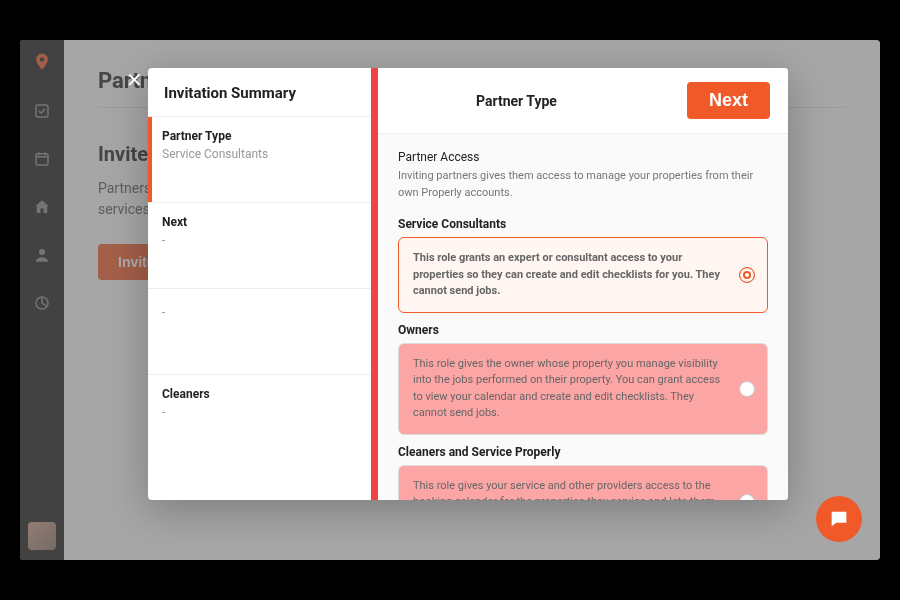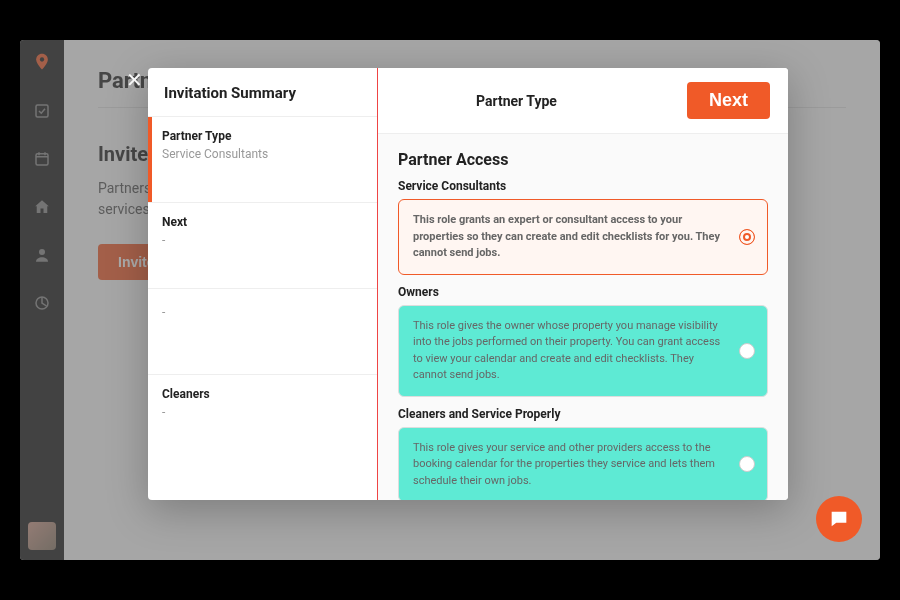--- a/index.html
+++ b/index.html
@@ -12,35 +12,35 @@
   .avatar { width: 28px; height: 28px; border-radius: 4px; background: linear-gradient(135deg,#c98,#876); position: absolute; bottom: 10px; left: 8px; }
   .page { position: absolute; left: 44px; right: 0; top: 0; bottom: 0; padding: 28px 34px; }
   .page h1 { font-size: 22px; font-weight: 700; color: #222; }
   .page hr { margin-top: 14px; border: none; border-top: 1px solid #ddd; }
   .subhead { font-size: 20px; font-weight: 700; margin-top: 34px; color: #222; }
   .bodytext { font-size: 14px; color: #555; margin-top: 12px; max-width: 420px; line-height: 1.5; }
   .invite-btn { margin-top: 24px; background: #f05a28; color: #fff; border: none; padding: 10px 20px; border-radius: 4px; font-size: 14px; font-weight: 600; }
   .overlay { position: absolute; inset: 0; background: rgba(100,100,100,0.55); }
   .modal { position: absolute; left: 128px; top: 28px; width: 640px; height: 432px; background: #fff; border-radius: 4px; box-shadow: 0 10px 40px rgba(0,0,0,0.25); display: flex; overflow: hidden; }
   .close-x { position: absolute; left: 106px; top: 28px; color: #fff; font-size: 20px; font-weight: 300; cursor: pointer; }
-  .summary { width: 230px; border-right: 1px solid #ef4444; display: flex; flex-direction: column; }
+  .summary { width: 230px; border-right: 7px solid #ef4444; display: flex; flex-direction: column; }
   .summary-title { font-size: 15px; font-weight: 700; padding: 16px 16px 14px; color: #222; }
   .step { padding: 12px 14px; border-top: 1px solid #eee; min-height: 86px; position: relative; }
   .step.active::before { content:""; position:absolute; left:0; top:0; bottom:0; width:4px; background:#f05a28; }
   .step-label { font-size: 12px; font-weight: 700; color: #222; }
   .step-value { font-size: 12px; color: #999; margin-top: 4px; }
   .main { flex: 1; background: #fafafa; display: flex; flex-direction: column; }
   .main-header { display: flex; align-items: center; justify-content: space-between; padding: 14px 18px; border-bottom: 1px solid #eee; background:#fff; }
   .main-header h2 { font-size: 14px; font-weight: 700; margin-left: 80px; color:#222; }
   .next-btn { background: #f05a28; color: #fff; border: none; padding: 8px 22px; border-radius: 4px; font-size: 18px; font-weight: 600; }
   .main-body { padding: 16px 20px; overflow-y: auto; }
-  .section-label { font-size: 16px; font-weight: 700; color: #222; margin-bottom: 4px; }
+  .section-label { font-size: 12px; font-weight: 400; color: #222; margin-bottom: 4px; }
   .section-desc { font-size: 11px; color: #777; line-height: 1.5; margin-bottom: 16px; }
   .role-label { font-size: 12px; font-weight: 700; color: #222; margin-bottom: 6px; margin-top: 10px; }
-  .role-card { border: 1px solid #ddd; border-radius: 6px; padding: 12px 44px 12px 14px; font-size: 11px; color: #666; line-height: 1.5; position: relative; background:#5eead4; }
+  .role-card { border: 1px solid #ddd; border-radius: 6px; padding: 12px 44px 12px 14px; font-size: 11px; color: #666; line-height: 1.5; position: relative; background:#fca5a5; }
   .role-card.selected { border-color: #f05a28; background: #fff6f2; font-weight: bold; }
   .radio { position: absolute; right: 12px; top: 50%; transform: translateY(-50%); width: 16px; height: 16px; border-radius: 50%; border: 1.5px solid #ccc; background:#fff; }
   .role-card.selected .radio { border-color: #f05a28; background: #f05a28; box-shadow: inset 0 0 0 3px #fff6f2; }
   .role-card.selected .radio::after { content:""; position:absolute; inset:4px; border-radius:50%; background:#fff; }
   .role-card.selected .radio { background:#f05a28; }
   .role-card.selected .radio::after { background:#fff; inset:5px; }
   .chat-bubble { position: absolute; right: 18px; bottom: 18px; width: 46px; height: 46px; border-radius: 50%; background: #f05a28; display:flex; align-items:center; justify-content:center; }
   .chat-bubble svg { width: 22px; height: 22px; }
 </style>
 </head>
@@ -109,20 +109,21 @@
       </div>
     </div>
 
     <div class="main">
       <div class="main-header">
         <h2>Partner Type</h2>
         <button class="next-btn">Next</button>
       </div>
       <div class="main-body">
         <div class="section-label">Partner Access</div>
+        <div class="section-desc">Inviting partners gives them access to manage your properties from their own Properly accounts.</div>
 
         <div class="role-label">Service Consultants</div>
         <div class="role-card selected">
           <span>This role grants an expert or consultant access to your properties so they can create and edit checklists for you. They cannot send jobs.</span>
           <span class="radio"></span>
         </div>
 
         <div class="role-label">Owners</div>
         <div class="role-card">
           <span>This role gives the owner whose property you manage visibility into the jobs performed on their property. You can grant access to view your calendar and create and edit checklists. They cannot send jobs.</span>

